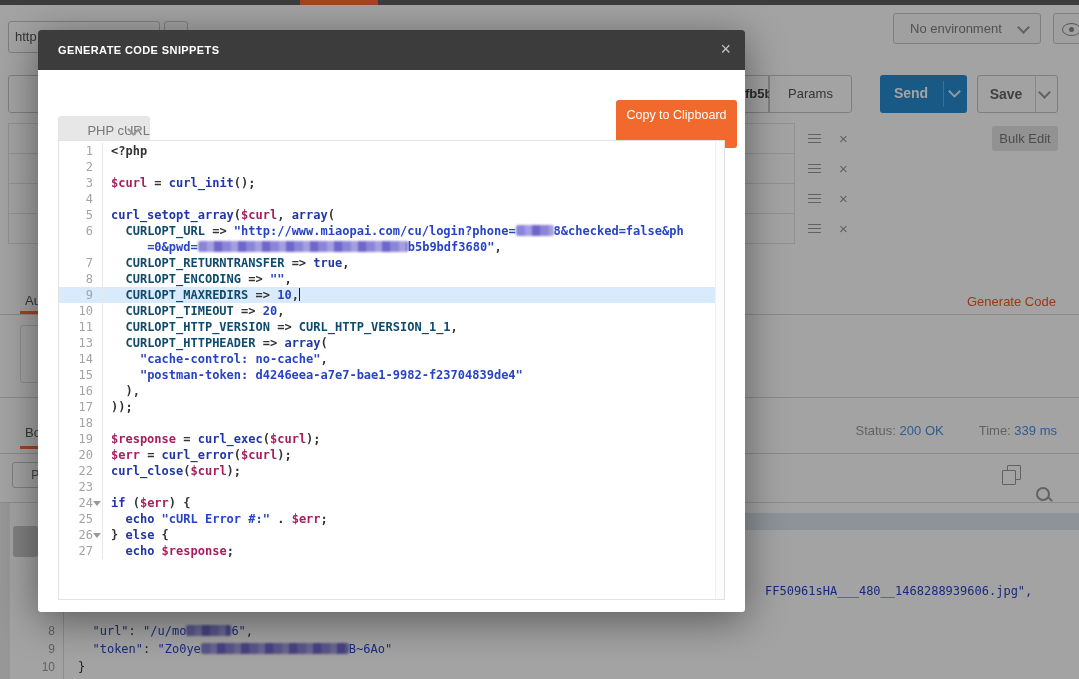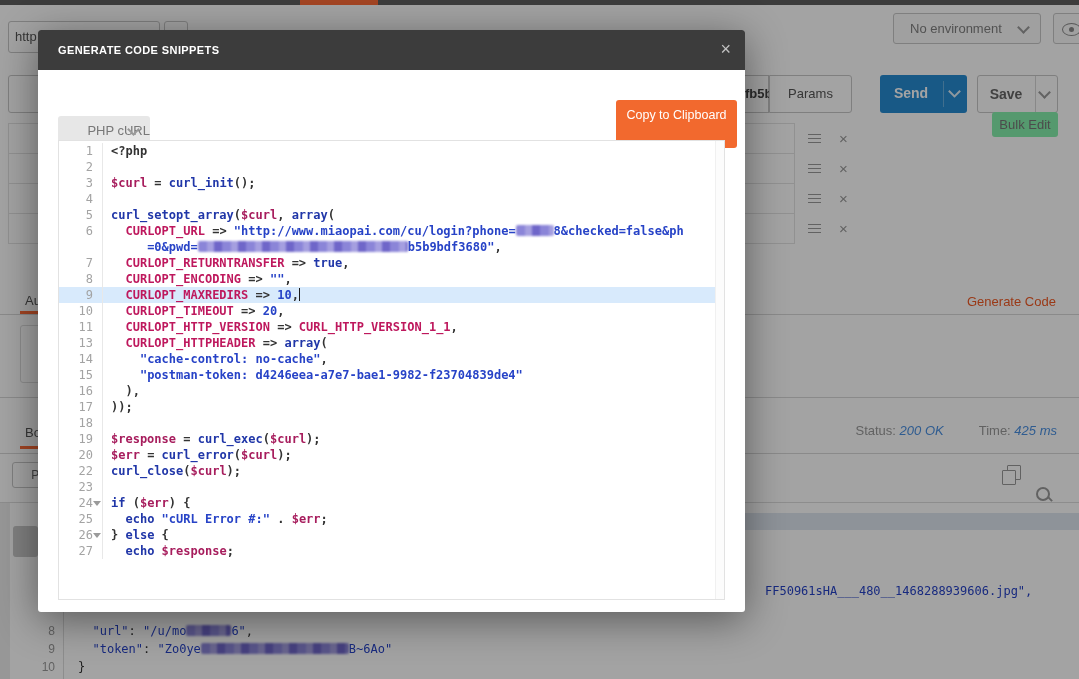--- a/index.html
+++ b/index.html
@@ -13,21 +13,21 @@
   .box{border:1px solid #c7c7c7;background:#fff;border-radius:3px;box-sizing:border-box;}
   .lbl{color:#666;font-size:13px;}
   .tab-underline{height:3px;background:#ff6c37;}
   .hline{background:#d8d8d8;height:1px;}
   .chev{display:inline-block;width:7px;height:7px;border-right:2px solid #999;border-bottom:2px solid #999;transform:rotate(45deg);margin-top:-4px;}
   .chev.w{border-color:rgba(255,255,255,.85);}
   .grip{display:inline-block;width:13px;height:9px;background:repeating-linear-gradient(180deg,#9a9a9a 0 1.5px,transparent 1.5px 4px);}
   .xdel{color:#9a9a9a;font-size:15px;line-height:1;}
   .send{background:#268bd2;border-radius:3px;color:#fff;}
   .mono{font-family:"DejaVu Sans Mono","Liberation Mono",monospace;}
-  .blue{color:#4a90e2;font-style:italic;}
+  .blue{color:#4a90e2;}
   .orange-link{color:#f15a24;font-size:13px;}
   .eye{display:inline-block;width:17px;height:11px;border:1.5px solid #8a8a8a;border-radius:50%;position:relative;}
   .eye i{position:absolute;left:50%;top:50%;width:5px;height:5px;margin:-2.5px;background:#8a8a8a;border-radius:50%;}
   .copy-ic{position:relative;width:20px;height:20px;}
   .copy-ic s{position:absolute;width:12px;height:13px;border:1.5px solid #999;background:transparent;border-radius:1px;}
   .copy-ic s:first-child{left:5px;top:0;}
   .copy-ic s:last-child{left:0;top:5px;background:#fff;}
   .mag{position:relative;width:20px;height:20px;}
   .mag b{position:absolute;left:2px;top:2px;width:10px;height:10px;border:2px solid #999;border-radius:50%;}
   .mag i{position:absolute;left:13px;top:13px;width:6px;height:2px;background:#999;transform:rotate(45deg);}
@@ -49,21 +49,21 @@
             color:#fff;font-size:12.5px;line-height:30px;text-align:center;}
   
   #editor{position:absolute;left:20px;top:110px;width:667px;height:460px;border:1px solid #e2e2e2;box-sizing:border-box;
           overflow:hidden;background:#fff;}
   .cl{position:relative;height:16px;white-space:pre;font-family:"DejaVu Sans Mono","Liberation Mono",monospace;font-size:12px;line-height:16px;}
   .cl.hl{background:#d8eafc;}
   .cl .gut{position:absolute;left:0;top:0;width:44px;height:16px;color:#a3a3a3;text-align:right;box-sizing:border-box;padding-right:9px;
            border-right:1px solid #e8e8e8;}
   .cl .fold{position:absolute;left:34px;top:6px;width:0;height:0;border-left:4px solid transparent;border-right:4px solid transparent;border-top:5px solid #9a9a9a;}
   .cl .txt{position:absolute;left:52px;top:0;white-space:pre;font-weight:bold;}
-  .tk-p{color:#333;} .tk-c{color:#be185d;}
+  .tk-p{color:#333;} .tk-c{color:#0c4a6e;}
   .tk-v{color:#a71d5d;}
   .tk-f{color:#2036a8;}
   .tk-s,.tk-n{color:#2743c7;}
   .redact{display:inline-block;height:11px;border-radius:2px;vertical-align:-1px;
           background:repeating-linear-gradient(90deg,#8b85d8 0 9px,#a59fe0 9px 16px,#6f66c9 16px 24px);filter:blur(1px);}
   .cursor{display:inline-block;width:1.5px;height:13px;background:#1a1a1a;vertical-align:-2px;}
   #ed-scroll{position:absolute;right:0;top:0;width:8px;bottom:0;border-left:1px solid #f0f0f0;background:#fcfcfc;}
 </style>
 </head>
 <body>
@@ -111,40 +111,40 @@
   <div class="abs box" style="left:8px;top:183px;width:787px;height:31px;border-color:#e3e3e3;border-radius:0;"></div>
   <div class="abs box" style="left:8px;top:213px;width:787px;height:31px;border-color:#e3e3e3;border-radius:0;"></div>
   <span class="abs grip" style="left:808px;top:134px;"></span>
   <span class="abs grip" style="left:808px;top:164px;"></span>
   <span class="abs grip" style="left:808px;top:194px;"></span>
   <span class="abs grip" style="left:808px;top:224px;"></span>
   <span class="abs xdel" style="left:839px;top:131px;">×</span>
   <span class="abs xdel" style="left:839px;top:161px;">×</span>
   <span class="abs xdel" style="left:839px;top:191px;">×</span>
   <span class="abs xdel" style="left:839px;top:221px;">×</span>
-  <div class="abs" style="left:992px;top:112px;width:66px;height:25px;background:#86efac;border-radius:3px;">
+  <div class="abs" style="left:992px;top:126px;width:66px;height:25px;background:#e5e5e5;border-radius:3px;">
     <span class="lbl" style="position:absolute;left:0;right:0;top:5px;text-align:center;color:#777;">Bulk Edit</span>
   </div>
 
   <span class="abs lbl" style="left:25px;top:293px;color:#555;">Authorization</span>
   <div class="abs tab-underline" style="left:20px;top:311px;width:90px;"></div>
   <div class="abs hline" style="left:0;top:314px;width:1079px;"></div>
 
   <div class="abs box" style="left:20px;top:325px;width:400px;height:58px;border-color:#ddd;"></div>
   <span class="abs orange-link" style="left:967px;top:294px;">Generate Code</span>
 
   <div class="abs hline" style="left:0;top:397px;width:1079px;"></div>
   <span class="abs lbl" style="left:25px;top:425px;color:#555;">Body</span>
   <div class="abs tab-underline" style="left:20px;top:446px;width:48px;"></div>
   <div class="abs" style="left:0;top:423px;width:1057px;text-align:right;font-size:13px;">
     <span style="color:#999;margin-left:20px;">Status:</span>
     <span class="blue">200 OK</span>
     <span style="display:inline-block;width:28px;"></span>
     <span style="color:#999;">Time:</span>
-    <span class="blue">425 ms</span>
+    <span class="blue">339 ms</span>
   </div>
   <div class="abs hline" style="left:0;top:453px;width:1079px;"></div>
 
   <div class="abs box" style="left:12px;top:462px;width:70px;height:26px;">
     <span class="lbl" style="position:absolute;left:0;right:0;top:5px;text-align:center;font-size:12px;">Pretty</span>
   </div>
   <div class="abs copy-ic" style="left:1002px;top:465px;">
       <s></s>
       <s></s>
     </div>

